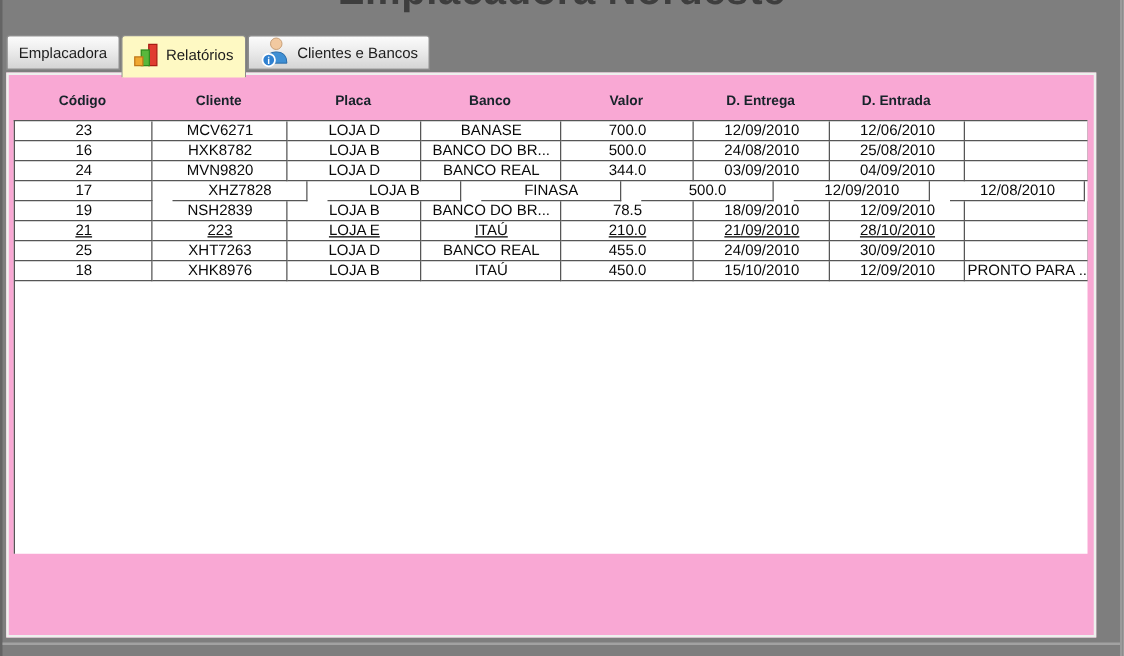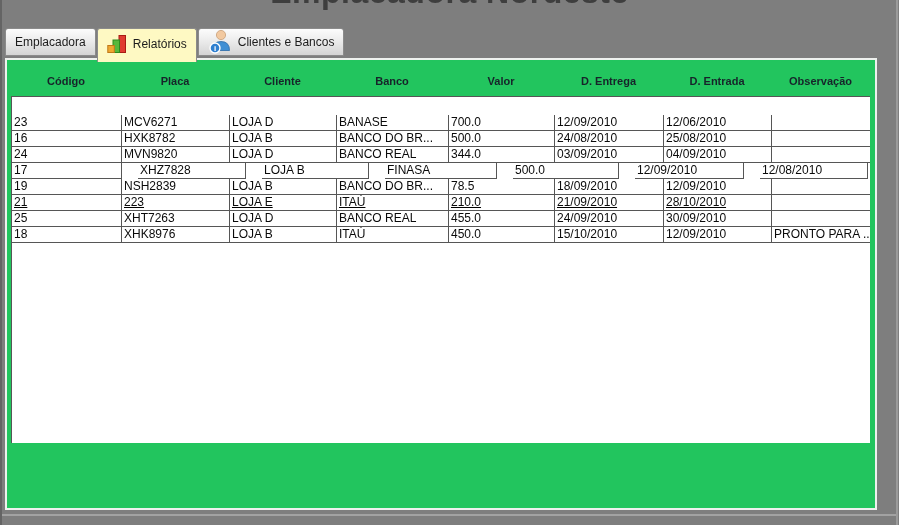--- a/index.html
+++ b/index.html
@@ -31,21 +31,21 @@
   }
   .tab.active{
     height:34px;margin-bottom:-3px;padding-bottom:3px;
     background:#fef9c3;border-bottom:none;z-index:7;
   }
   .tab .ticon{flex:0 0 auto;display:block;}
 
   
   .panel{
     position:absolute;left:5px;top:58px;width:872px;height:452px;
-    background:#22c55e;border:2px solid #eef1ee;box-sizing:border-box;z-index:1;
+    background:#f9a8d4;border:2px solid #eef1ee;box-sizing:border-box;z-index:1;text-align:center;
   }
 
   
   .grid{position:absolute;left:4px;top:6px;width:859px;}
   .grid-header{display:grid;height:30px;}
   .grid-header .hcell{
     display:flex;align-items:center;justify-content:center;
     font-size:11px;font-weight:bold;color:#17232a;overflow:hidden;white-space:nowrap;
   }
   .grid-body{
@@ -104,30 +104,29 @@
       <text x="7" y="22" text-anchor="middle" font-size="8" font-weight="bold" fill="#ffffff" font-family="Liberation Sans, sans-serif">i</text>
     </svg>
     <span>Clientes e Bancos</span>
   </div>
 </div>
 
 <div class="panel">
   <div class="grid">
     <div class="grid-header" id="grid-header" style="grid-template-columns: 110px 108px 107px 112px 106px 109px 108px 99px;">
         <div class="hcell">Código</div>
+        <div class="hcell">Cliente</div>
         <div class="hcell">Placa</div>
-        <div class="hcell">Cliente</div>
         <div class="hcell">Banco</div>
         <div class="hcell">Valor</div>
         <div class="hcell">D. Entrega</div>
         <div class="hcell">D. Entrada</div>
-        <div class="hcell">Observação</div>
       </div>
     <div class="grid-body" id="grid-body">
-        <div class="grid-row" style="grid-template-columns: 110px 108px 107px 112px 106px 109px 108px 99px; margin-top: 18px;">
+        <div class="grid-row" style="grid-template-columns: 110px 108px 107px 112px 106px 109px 108px 99px;">
           <div class="cell">23</div>
           <div class="cell">MCV6271</div>
           <div class="cell">LOJA D</div>
           <div class="cell">BANASE</div>
           <div class="cell">700.0</div>
           <div class="cell">12/09/2010</div>
           <div class="cell">12/06/2010</div>
           <div class="cell"></div>
         </div>
         <div class="grid-row" style="grid-template-columns: 110px 108px 107px 112px 106px 109px 108px 99px;">

